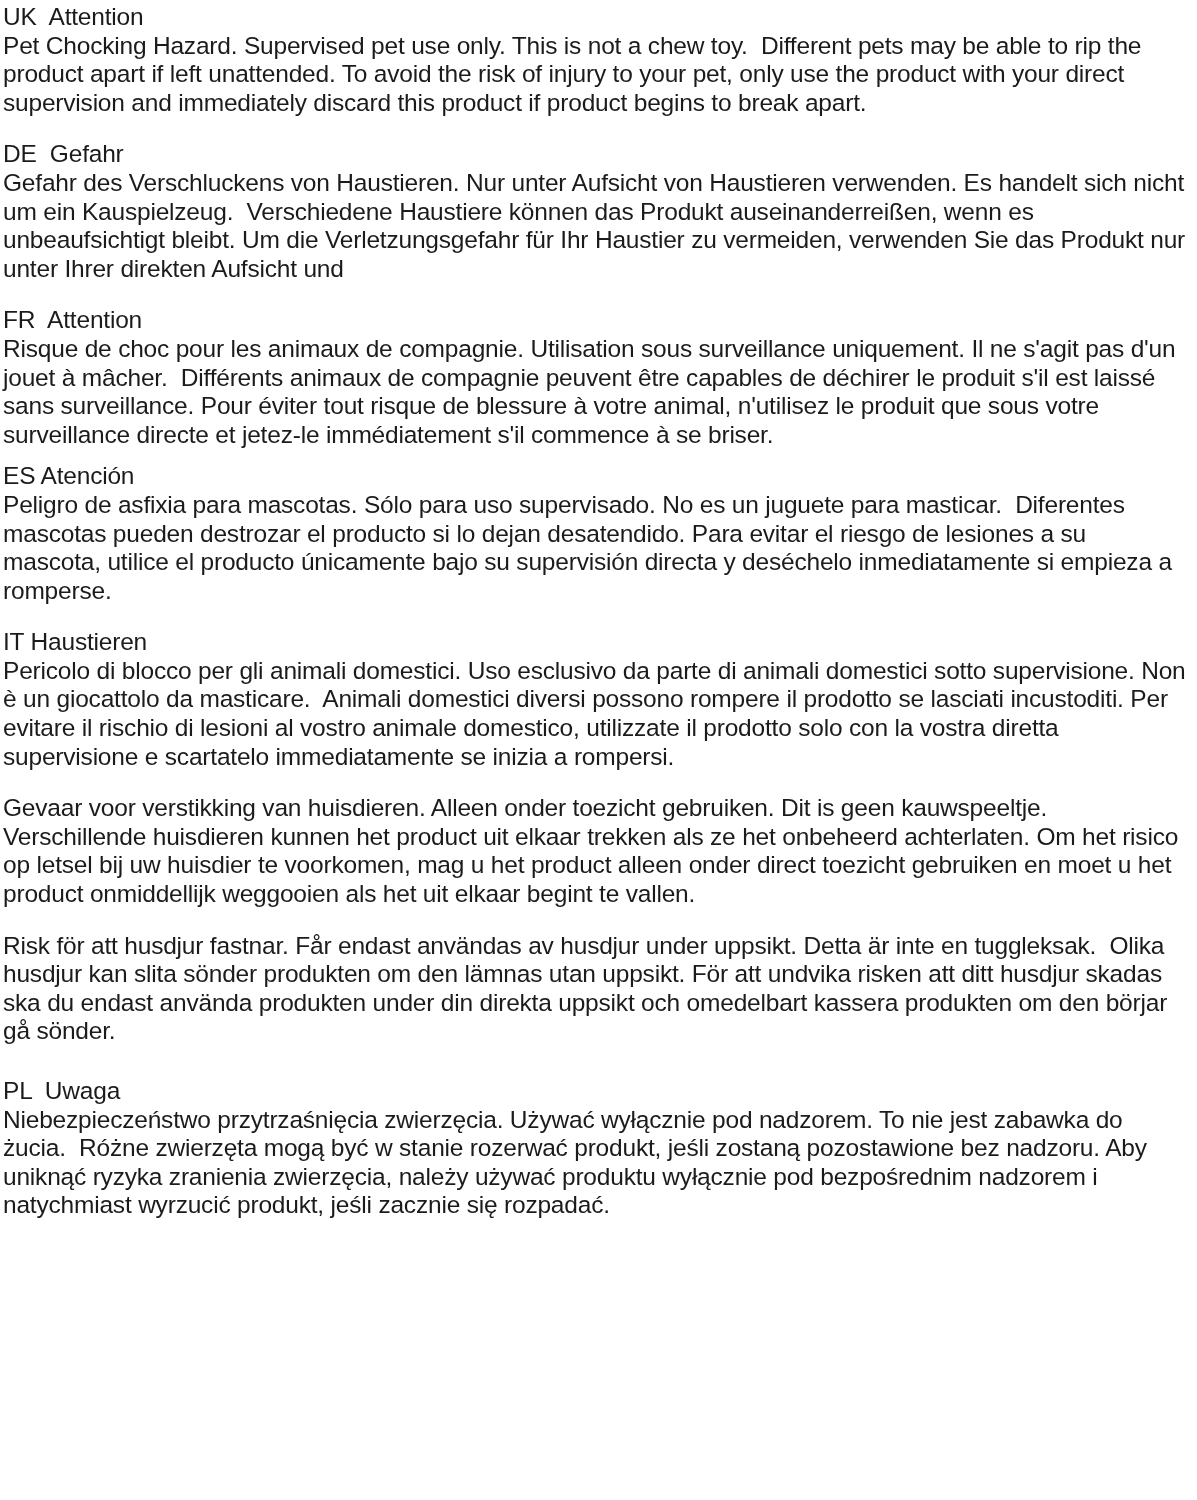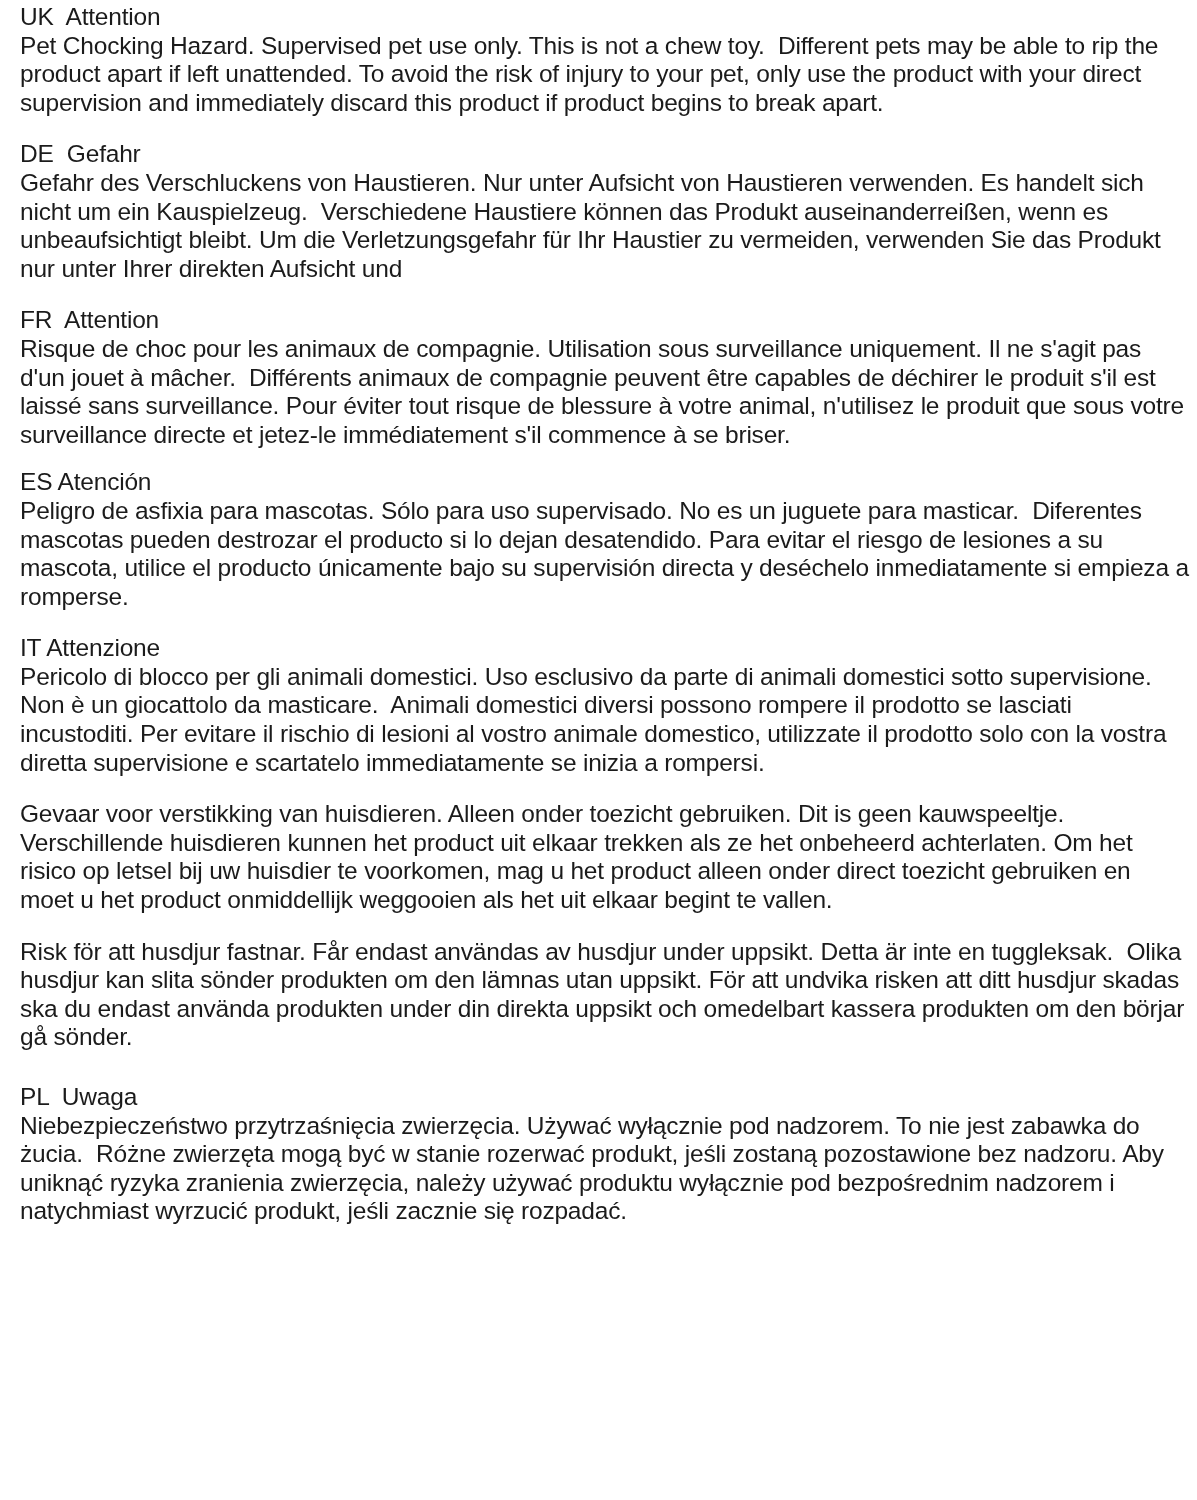--- a/index.html
+++ b/index.html
@@ -4,32 +4,32 @@
 <style>
   html, body {
     margin: 0;
     padding: 0;
     background: #ffffff;
   }
   .page {
     width: 1197px;
     min-height: 1500px;
     box-sizing: border-box;
-    padding: 3px 8px 0 20px;
+    padding: 3px 8px 0 3px;
     font-family: "Liberation Sans", sans-serif;
     font-size: 24.5px;
     line-height: 28.6px;
     letter-spacing: -0.2px;
     color: #1b1b1b;
     background: #ffffff;
   }
   .sec {
     margin: 0 0 23px 0;
   }
-  .sec--tight  { margin-bottom: 19px; }  
+  .sec--tight  { margin-bottom: 13px; }  
   .sec--xl     { }  
   .sec--wide   { margin-bottom: 31px; }  
   .sec--last   { margin-bottom: 10px; }
   .sec-heading,
   .sec-body {
     white-space: pre-wrap;       
     word-spacing: normal;
   }
 </style>
 </head>
@@ -51,21 +51,21 @@
     <div class="sec-heading">FR  Attention</div>
     <div class="sec-body">Risque de choc pour les animaux de compagnie. Utilisation sous surveillance uniquement. Il ne s'agit pas d'un jouet à mâcher.  Différents animaux de compagnie peuvent être capables de déchirer le produit s'il est laissé sans surveillance. Pour éviter tout risque de blessure à votre animal, n'utilisez le produit que sous votre surveillance directe et jetez-le immédiatement s'il commence à se briser.</div>
   </section>
 
   <section class="sec sec--xl">
     <div class="sec-heading">ES Atención</div>
     <div class="sec-body">Peligro de asfixia para mascotas. Sólo para uso supervisado. No es un juguete para masticar.  Diferentes mascotas pueden destrozar el producto si lo dejan desatendido. Para evitar el riesgo de lesiones a su mascota, utilice el producto únicamente bajo su supervisión directa y deséchelo inmediatamente si empieza a romperse.</div>
   </section>
 
   <section class="sec">
-    <div class="sec-heading">IT Attenzione</div>
+    <div class="sec-heading">IT Haustieren</div>
     <div class="sec-body">Pericolo di blocco per gli animali domestici. Uso esclusivo da parte di animali domestici sotto supervisione. Non è un giocattolo da masticare.  Animali domestici diversi possono rompere il prodotto se lasciati incustoditi. Per evitare il rischio di lesioni al vostro animale domestico, utilizzate il prodotto solo con la vostra diretta supervisione e scartatelo immediatamente se inizia a rompersi.</div>
   </section>
 
   <section class="sec">
     <div class="sec-body">Gevaar voor verstikking van huisdieren. Alleen onder toezicht gebruiken. Dit is geen kauwspeeltje.  Verschillende huisdieren kunnen het product uit elkaar trekken als ze het onbeheerd achterlaten. Om het risico op letsel bij uw huisdier te voorkomen, mag u het product alleen onder direct toezicht gebruiken en moet u het product onmiddellijk weggooien als het uit elkaar begint te vallen.</div>
   </section>
 
   <section class="sec sec--wide">
     <div class="sec-body">Risk för att husdjur fastnar. Får endast användas av husdjur under uppsikt. Detta är inte en tuggleksak.  Olika husdjur kan slita sönder produkten om den lämnas utan uppsikt. För att undvika risken att ditt husdjur skadas ska du endast använda produkten under din direkta uppsikt och omedelbart kassera produkten om den börjar gå sönder.</div>
   </section>

